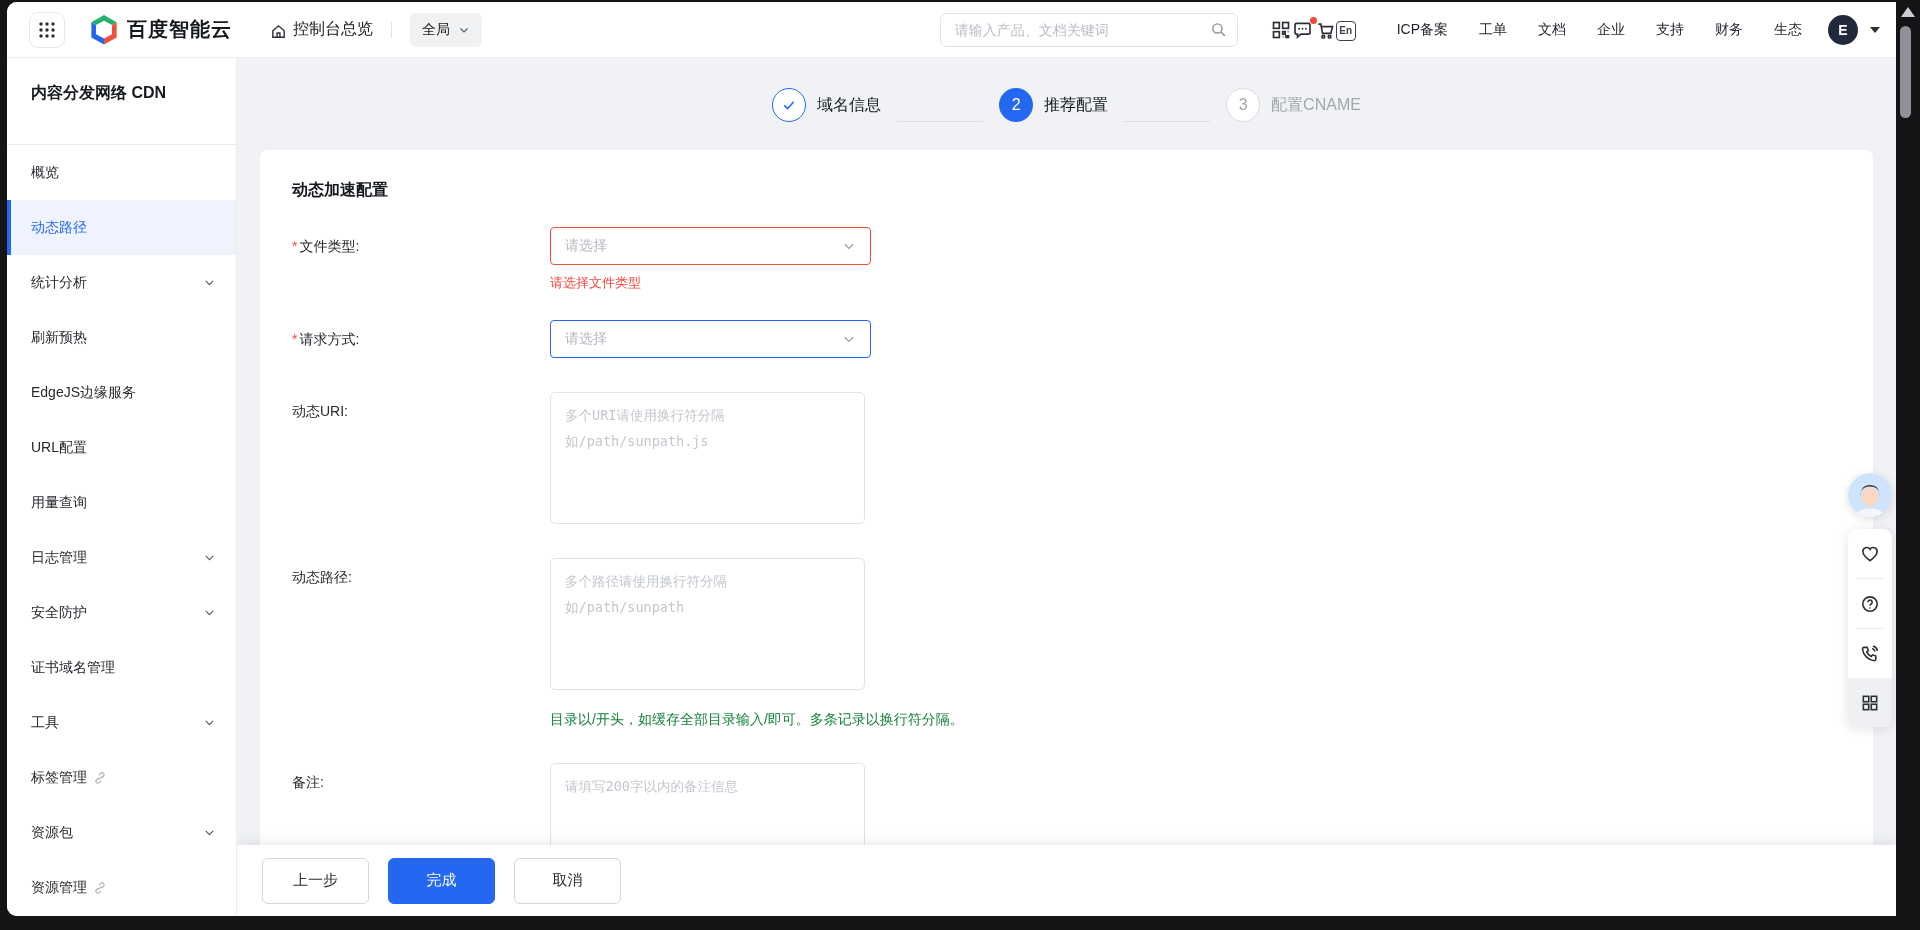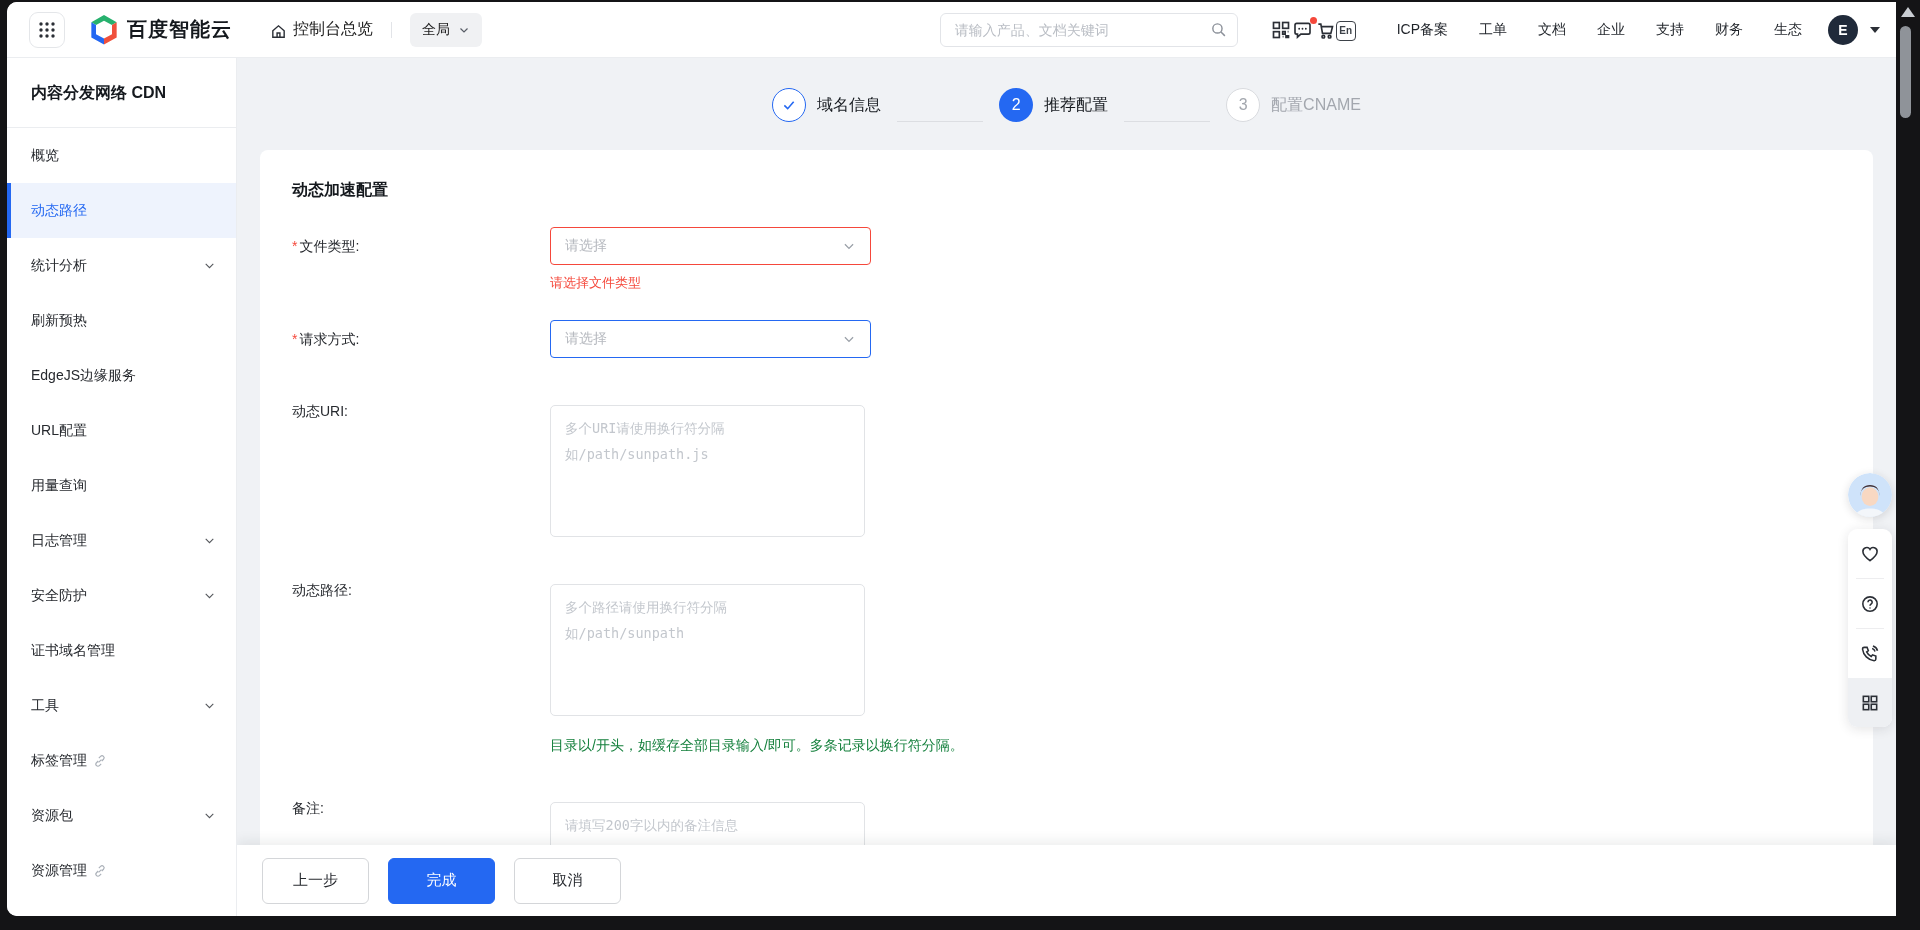--- a/index.html
+++ b/index.html
@@ -33,21 +33,21 @@
   .tb-links { display:flex; align-items:center; margin-left:10px; }
   .tb-link { font-size:14px; color:#1f2329; margin-left:31px; cursor:pointer; }
   .avatar-e { width:30px; height:30px; border-radius:50%; background:#202a3a; color:#fff; font-size:14px; font-weight:bold;
               display:flex; align-items:center; justify-content:center; margin-left:26px; cursor:pointer; }
   .caret-down { width:0; height:0; border-left:5px solid transparent; border-right:5px solid transparent;
                 border-top:6px solid #2b2f36; margin-left:12px; cursor:pointer; }
 
   
   .body-row { flex:1; display:flex; min-height:0; }
   .sidebar { width:230px; flex:none; background:#fff; border-right:1px solid #ebedf0; overflow:hidden; }
-  .sidebar-title { padding:25px 24px 23px; font-size:16px; font-weight:bold; color:#15191e; border-bottom:1px solid #ebedf0; }
+  .sidebar-title { padding:25px 24px 40px; font-size:16px; font-weight:bold; color:#15191e; border-bottom:1px solid #ebedf0; }
   .side-item { height:55px; display:flex; align-items:center; padding:0 20px 0 24px; font-size:14px; color:#26292e;
                cursor:pointer; position:relative; }
   .side-item.active { background:#eef3fd; color:#2468f2; border-left:4px solid #2468f2; padding-left:20px; }
   .side-item .grow { flex:1; }
   .side-chevron { color:#54575c; display:flex; }
   .link-ico { margin-left:6px; display:flex; }
 
   
   .main { flex:1; background:#f0f2f5; display:flex; flex-direction:column; min-width:0; position:relative; }
   .page-header { height:73px; flex:none; background:#fff; display:flex; align-items:center; padding:0 26px; }
@@ -79,21 +79,21 @@
 
   .select { width:321px; height:38px; border:1px solid #d4d6d9; border-radius:4px; background:#fff;
             display:flex; align-items:center; padding:0 14px; cursor:pointer; }
   .select .ph { flex:1; font-size:14px; color:#b6b9bf; }
   .select.error { border-color:#f5483b; }
   .select.focus { border-color:#2468f2; }
   .err-text { font-size:13px; color:#f5483b; margin-top:9px; line-height:18px; }
 
   .ta { width:315px; height:132px; border:1px solid #e1e3e6; border-radius:5px; resize:none; padding:9px 14px;
         font-family:"DejaVu Sans Mono","Liberation Mono",monospace; font-size:13.5px; line-height:1.95; color:#333;
-        outline:none; background:#fff;margin-top:13px; }
+        outline:none; background:#fff; }
   .ta::placeholder { color:#c3c7cd; }
   .help-text { font-size:14px; color:#15803d; margin-top:21px; }
 
   .mb28 { margin-bottom:28px; } .mb34 { margin-bottom:34px; }
 
   .actionbar { position:absolute; left:0; right:0; bottom:0; height:71px; background:#fff;
                box-shadow:0 -4px 12px rgba(31,35,41,.08); display:flex; align-items:center; padding-left:25px;
                gap:19px; z-index:6; }
   .btn { height:46px; min-width:107px; padding:0 24px; border-radius:6px; font-size:15px; cursor:pointer;
          display:flex; align-items:center; justify-content:center; font-family:inherit; }

